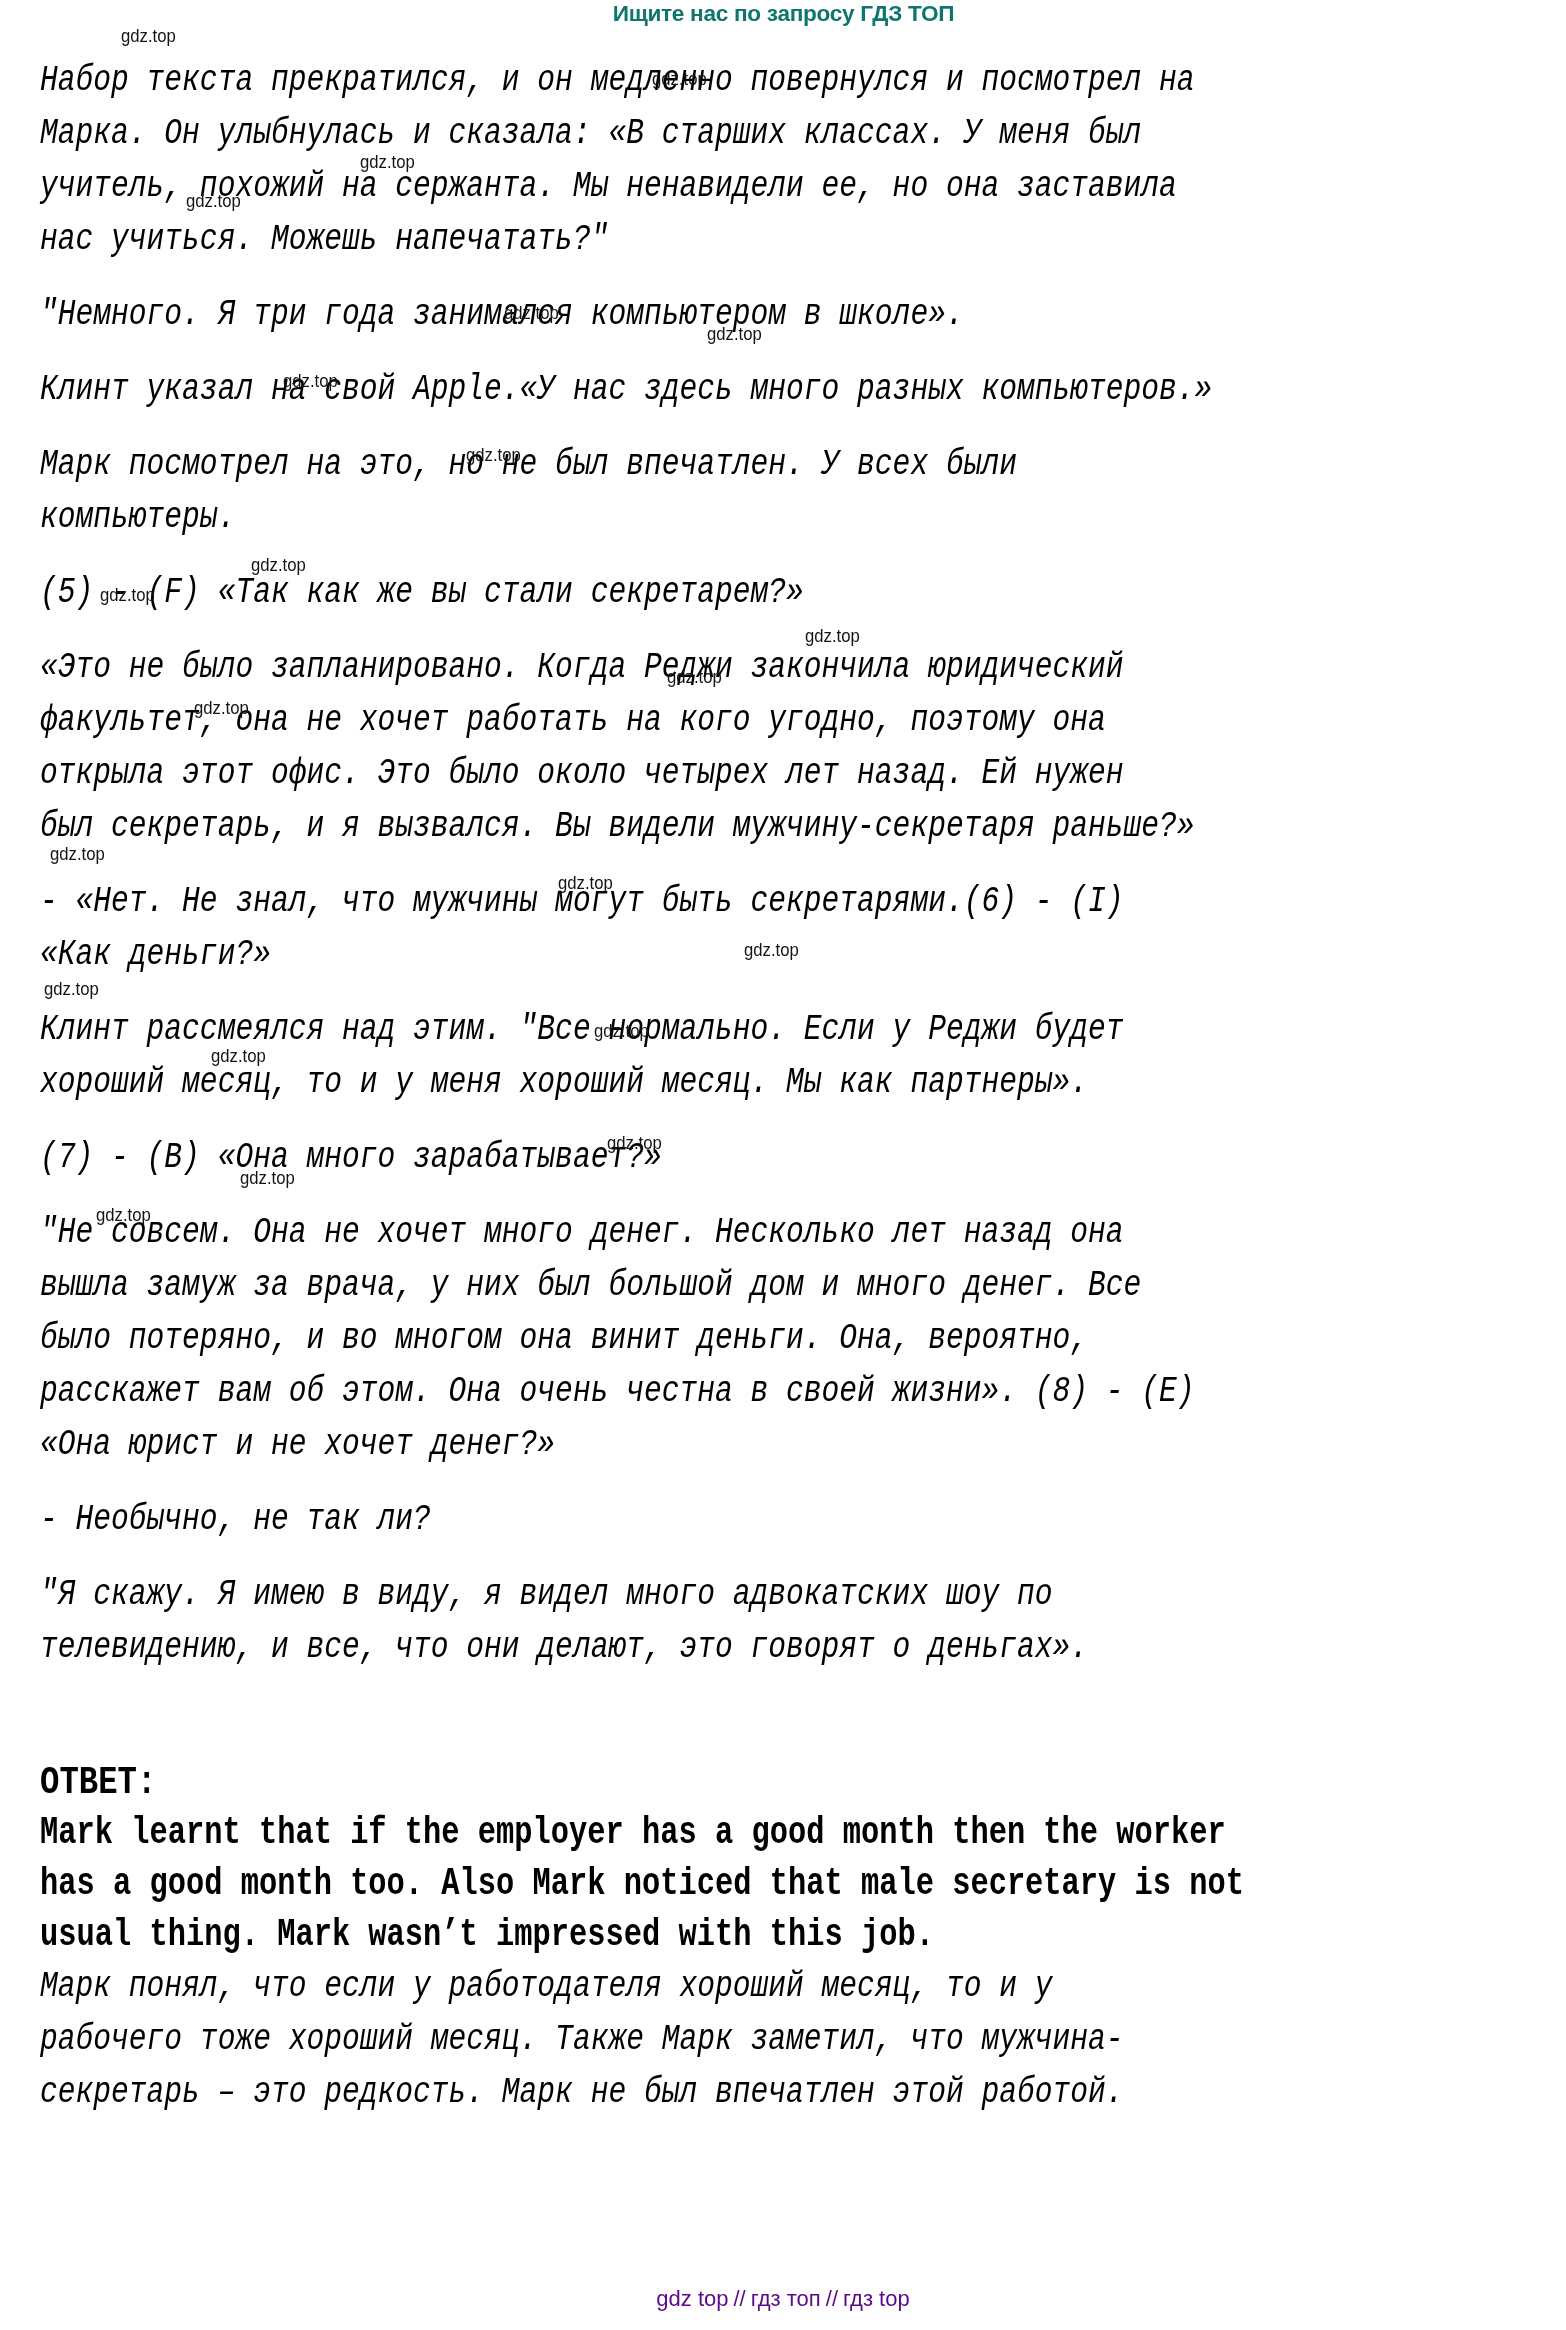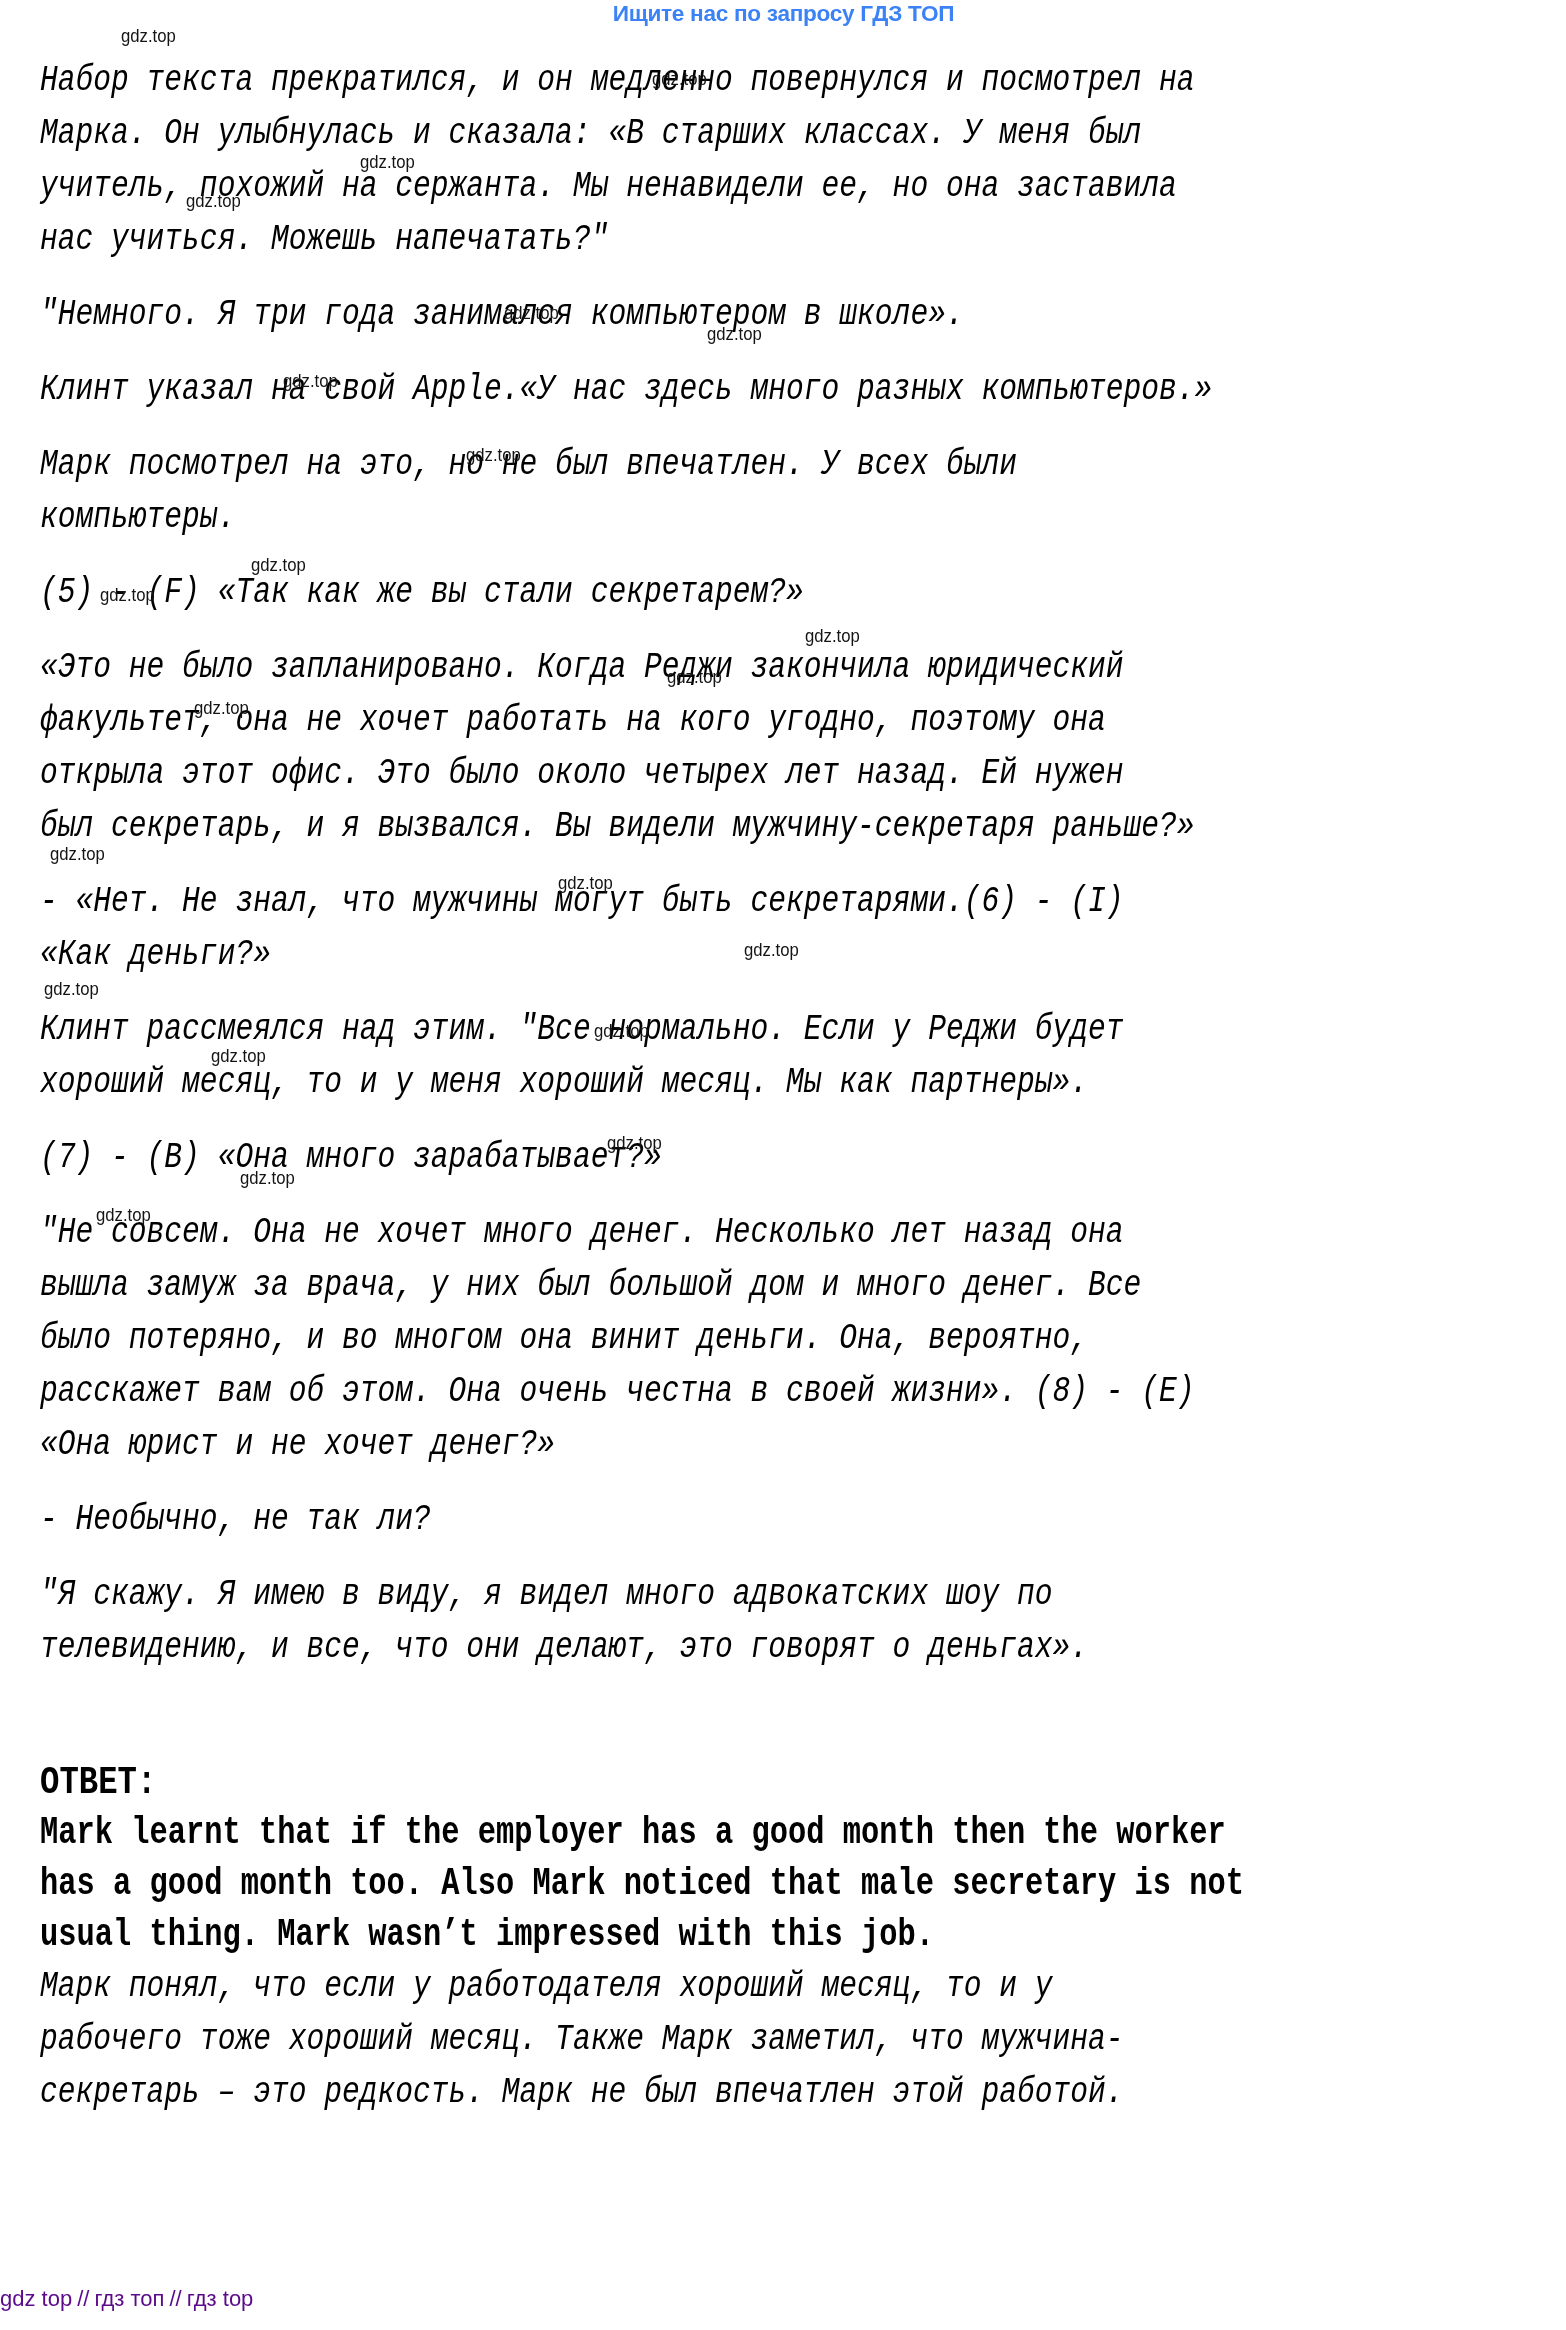--- a/index.html
+++ b/index.html
@@ -18,21 +18,21 @@
   
   #promo-banner {
     position: absolute;
     top: 0;
     left: 0;
     width: 1567px;
     text-align: center;
     font-family: "Liberation Sans", sans-serif;
     font-size: 22.6px;
     font-weight: 700;
-    color: #3b82f6;
+    color: #0f766e;
     letter-spacing: -0.3px;
     line-height: 28.4px;
     white-space: nowrap;
   }
 
   
   #doc-body {
     position: absolute;
     top: 32px;
     left: 40px;
@@ -99,21 +99,21 @@
     transform-origin: left center;
     pointer-events: none;
   }
 
   
   #footer-links {
     position: absolute;
     left: 0;
     bottom: 18.4px;
     width: 1566px;
-    text-align: left;
+    text-align: center;
     font-family: "Liberation Sans", sans-serif;
     font-size: 22px;
     color: #5b0b8a;
     white-space: nowrap;
     line-height: 27px;
   }
   #footer-links .sep { padding: 0 5px; }
 </style>
 </head>
 <body>

